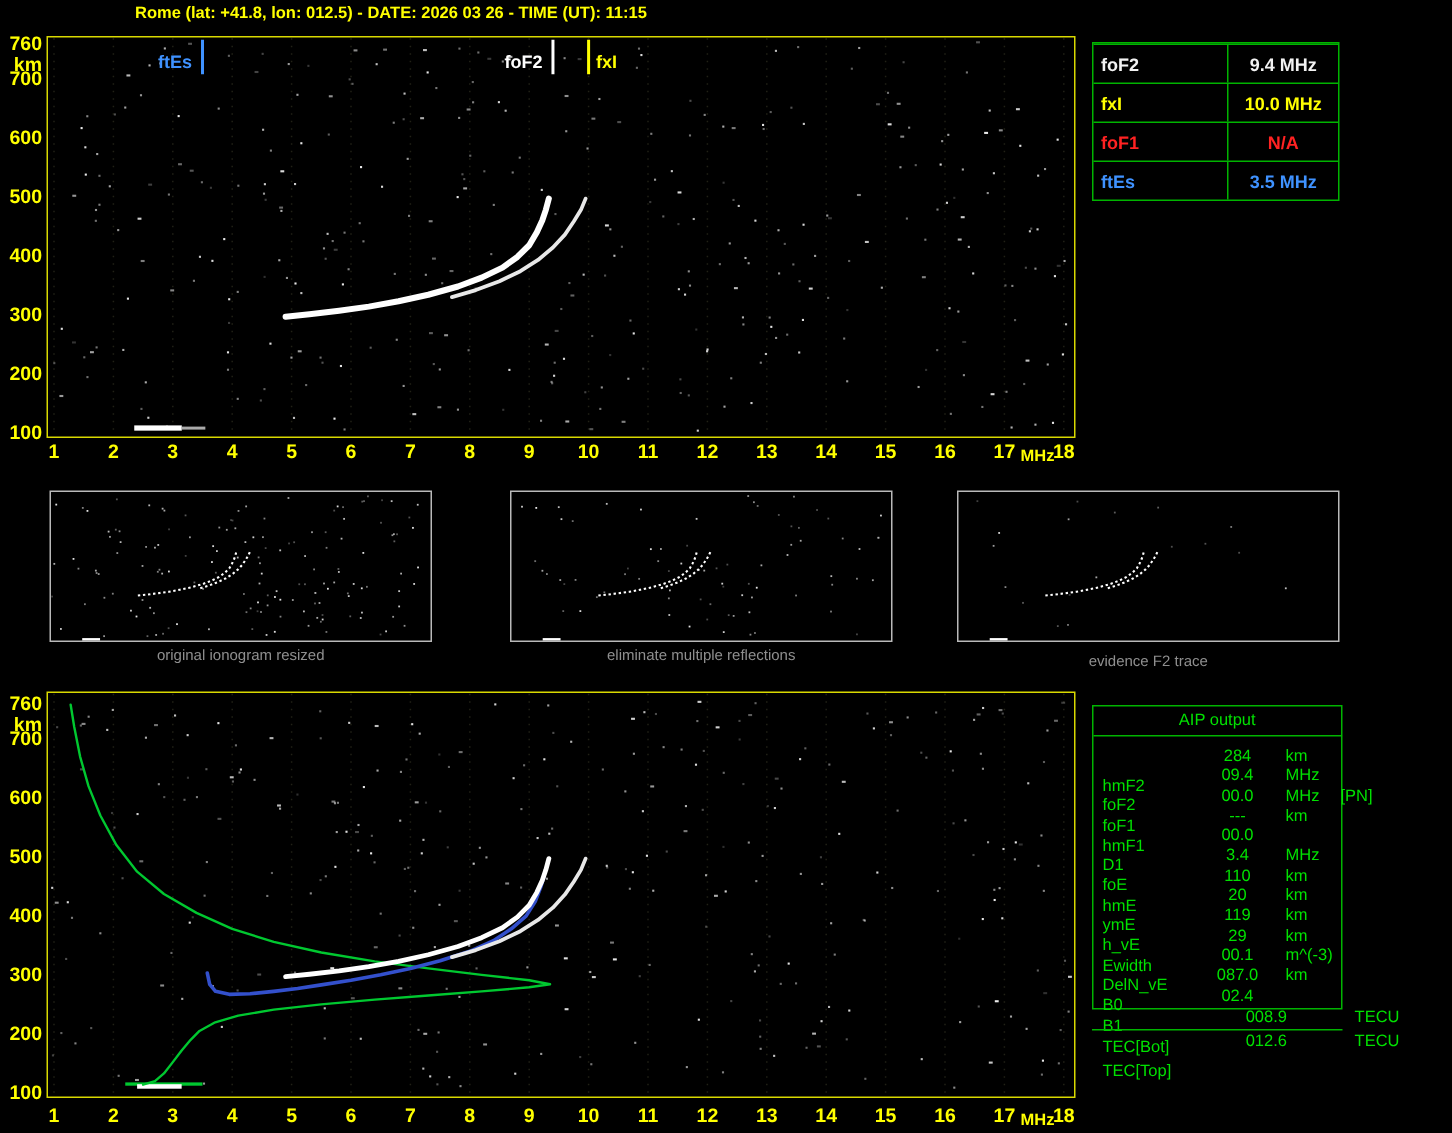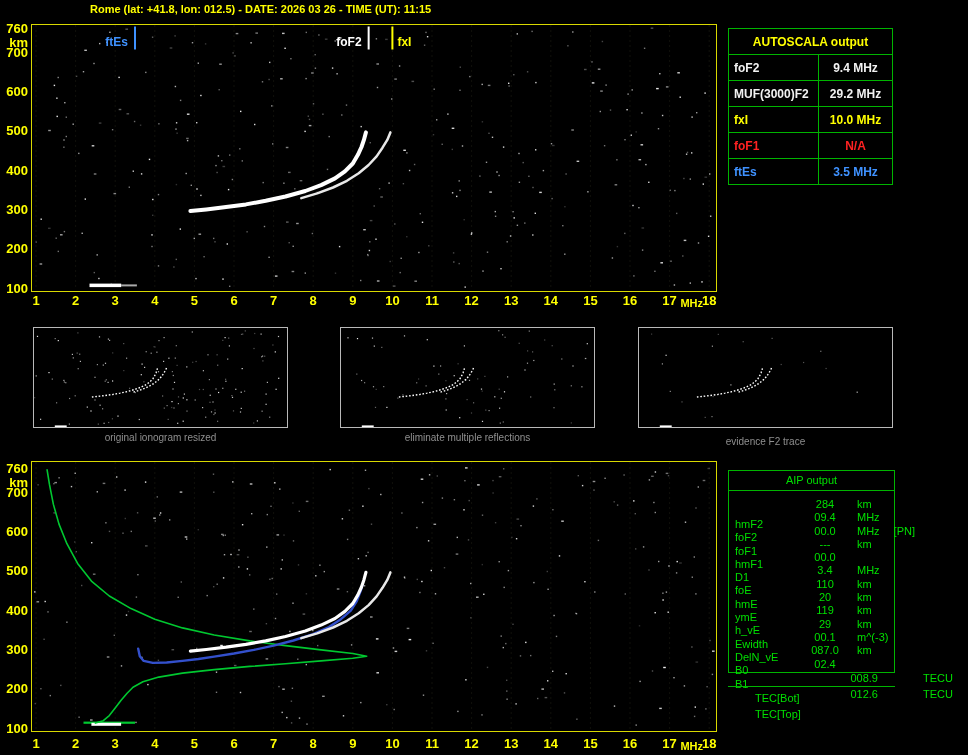--- a/index.html
+++ b/index.html
@@ -13,21 +13,21 @@
   .as-table{left:728px;top:28px;width:163px;border:1px solid #00b400;background:#000;}
   .as-header{height:25px;display:flex;align-items:center;justify-content:center;color:#ffff00;font-weight:bold;font-size:12px;}
   .as-row{display:flex;height:25px;border-top:1px solid #00b400;font-size:12px;font-weight:bold;align-items:stretch;}
   .as-label{width:84px;padding-left:5px;border-right:1px solid #00b400;display:flex;align-items:center;}
   .as-value{flex:1;display:flex;align-items:center;justify-content:center;}
   .c-white{color:#f2f2f2}.c-yellow{color:#ffff00}.c-red{color:#ff2222}.c-blue{color:#3f92ff}
   
   .thumb{border:1px solid #b9b9b9;background:#000;width:253px;height:99px;}
   .caption{color:#8f8f8f;font-size:10px;text-align:center;width:255px;}
   
-  .aip{left:728px;top:470px;width:210px;height:240px;color:#00e000;font-size:11px;padding-left:20px;}
+  .aip{left:728px;top:470px;width:210px;height:240px;color:#00e000;font-size:11px;}
   .aip-box{left:0;top:0;width:165px;height:201px;border:1px solid #00b400;pointer-events:none;}
   .aip-header{left:1px;top:1px;width:165px;height:19px;line-height:19px;text-align:center;border-bottom:1px solid #00b400;}
   .aip-rows{left:0;top:28px;width:205px;}
   .aip-row{display:flex;height:13.3px;line-height:13.3px;white-space:nowrap;}
   .tec-row{display:flex;width:205px;height:13px;line-height:13px;white-space:nowrap;gap:29px;}
   .aip-label{width:70px;padding-left:7px;margin-top:20px;}
   .aip-value{width:40px;text-align:center;}
   .aip-unit{padding-left:12px;}
   .aip-extra{padding-left:14px;}
   .tec-line{left:0;width:167px;height:1px;background:#00b400;}
@@ -441,29 +441,24 @@
         <text x="590.4" y="287" text-anchor="middle">15</text>
         <text x="630.0" y="287" text-anchor="middle">16</text>
         <text x="669.6" y="287" text-anchor="middle">17</text>
         <text x="709.2" y="287" text-anchor="middle">18</text>
         <text x="703" y="289" text-anchor="end" font-size="11">MHz</text>
       </g>
       <rect x="31.5" y="6.5" width="685" height="267" fill="none" stroke="#d9d900" stroke-width="1"></rect>
     </svg>
 
   <div class="abs as-table">
-    <div class="as-header">AUTOSCALA output</div>
     <div id="as-rows">
         <div class="as-row">
           <div class="as-label c-white">foF2</div>
           <div class="as-value c-white">9.4 MHz</div>
-        </div>
-        <div class="as-row">
-          <div class="as-label c-white">MUF(3000)F2</div>
-          <div class="as-value c-white">29.2 MHz</div>
         </div>
         <div class="as-row">
           <div class="as-label c-yellow">fxI</div>
           <div class="as-value c-yellow">10.0 MHz</div>
         </div>
         <div class="as-row">
           <div class="as-label c-red">foF1</div>
           <div class="as-value c-red">N/A</div>
         </div>
         <div class="as-row">

